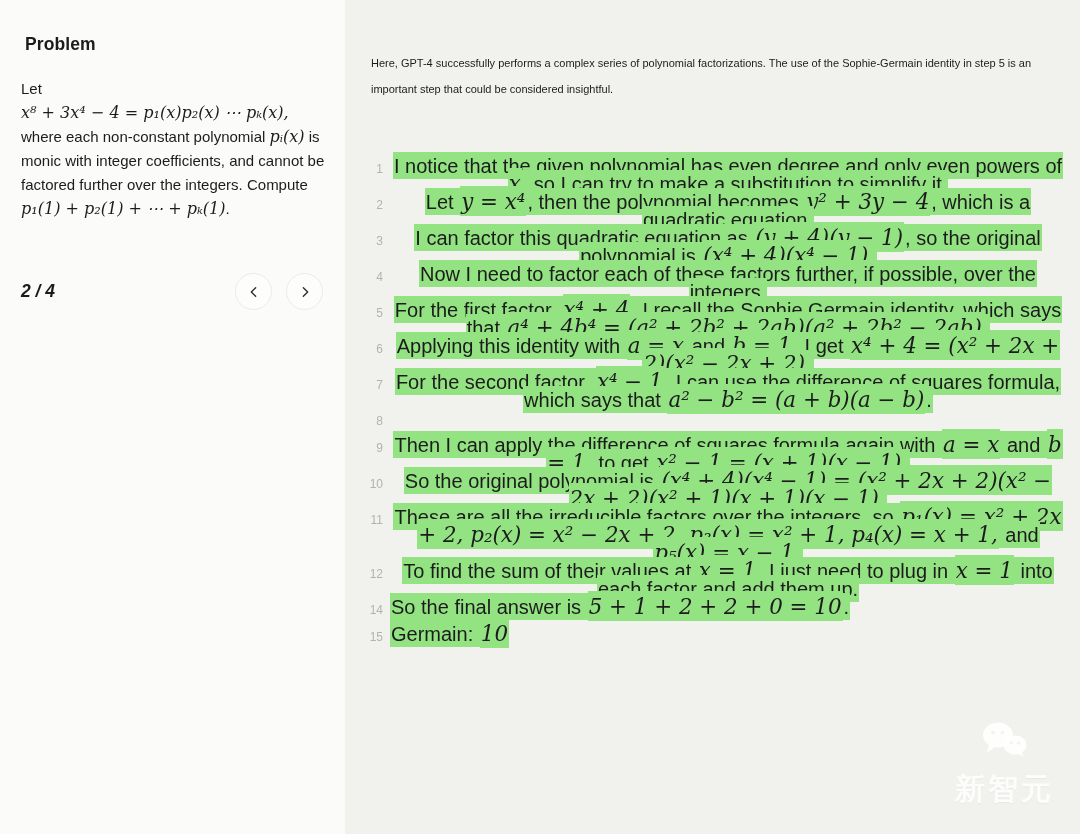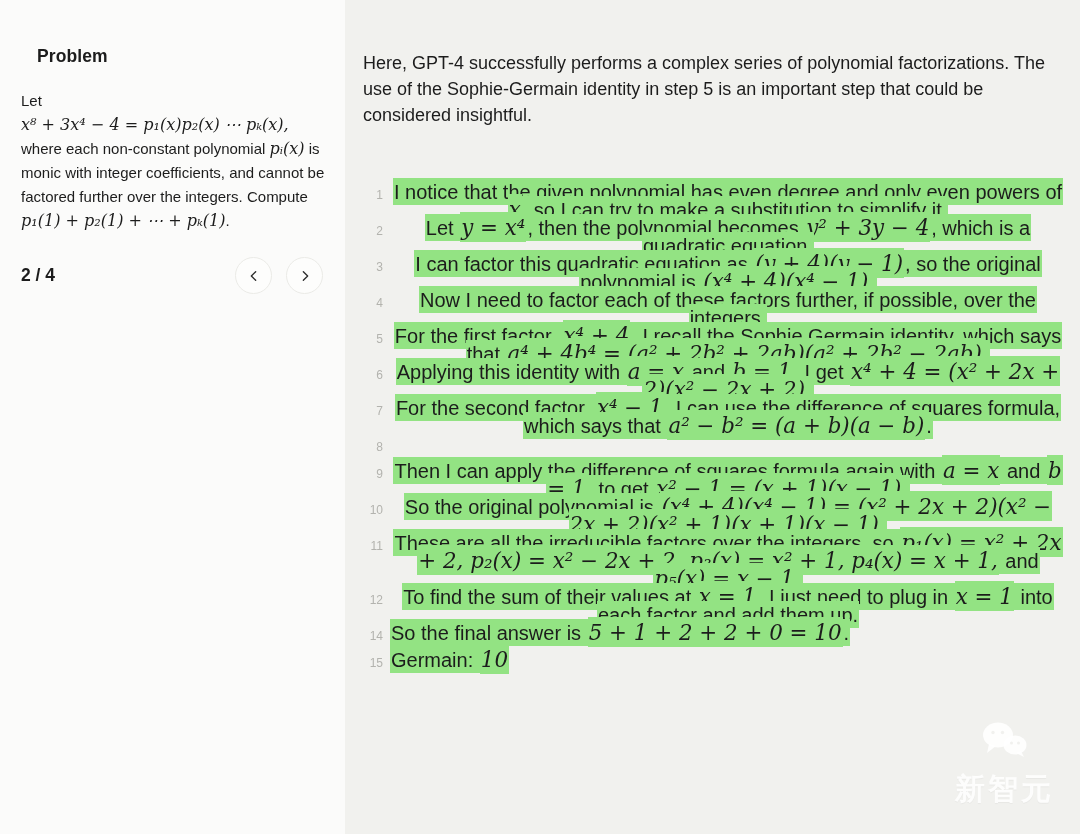--- a/index.html
+++ b/index.html
@@ -13,45 +13,45 @@
   .page{
     width:1080px;height:834px;display:flex;overflow:hidden;
     font-family:"Liberation Sans",sans-serif;color:var(--text);
     background:var(--rightbg);
   }
   .left{
     width:345px;flex:none;background:var(--leftbg);
     padding:30px 20px 0 21px;box-sizing:border-box;
   }
   .panel-title{
-    font-size:17.5px;font-weight:700;margin:16px;letter-spacing:.1px;
+    font-size:17.5px;font-weight:700;margin:4px;letter-spacing:.1px;
   }
   .problem-text{
     margin-top:22px;font-size:15px;line-height:24px;max-width:304px;
   }
   .math{
     font-family:"DejaVu Serif",serif;font-style:italic;font-size:1.07em;margin-top:35px;
   }
   .pager{
-    margin-top:24px;display:flex;align-items:center;justify-content:space-between;
+    margin-top:52px;display:flex;align-items:center;justify-content:space-between;font-style:italic;
   }
   .pager-count{font-weight:700;font-size:17.5px;}
   .pager-buttons{display:flex;gap:14px;margin-right:2px;}
   .nav-btn{
     width:37px;height:37px;border-radius:50%;
     border:1px solid #ebebe7;background:#fdfdfc;
     display:flex;align-items:center;justify-content:center;
     cursor:pointer;padding:0;
   }
   .right{
     flex:1;background:var(--rightbg);
     padding:30px 12px 0 18px;box-sizing:border-box;position:relative;
   }
   .intro{
-    margin:20px 0 0;font-size:18px;line-height:26px;max-width:706px;
+    margin:20px 8px 0;font-size:11px;line-height:26px;max-width:706px;
   }
   .steps{margin-top:54px;}
   .step{display:flex;align-items:flex-start;}
   .step-num{
     width:20px;flex:none;text-align:right;margin-right:7px;
     color:var(--stepnum);font-size:12px;line-height:27px;
     font-family:"Liberation Sans",sans-serif;
   }
   .step-body{
     font-size:20px;line-height:18px;max-width:676px;text-align:center;

